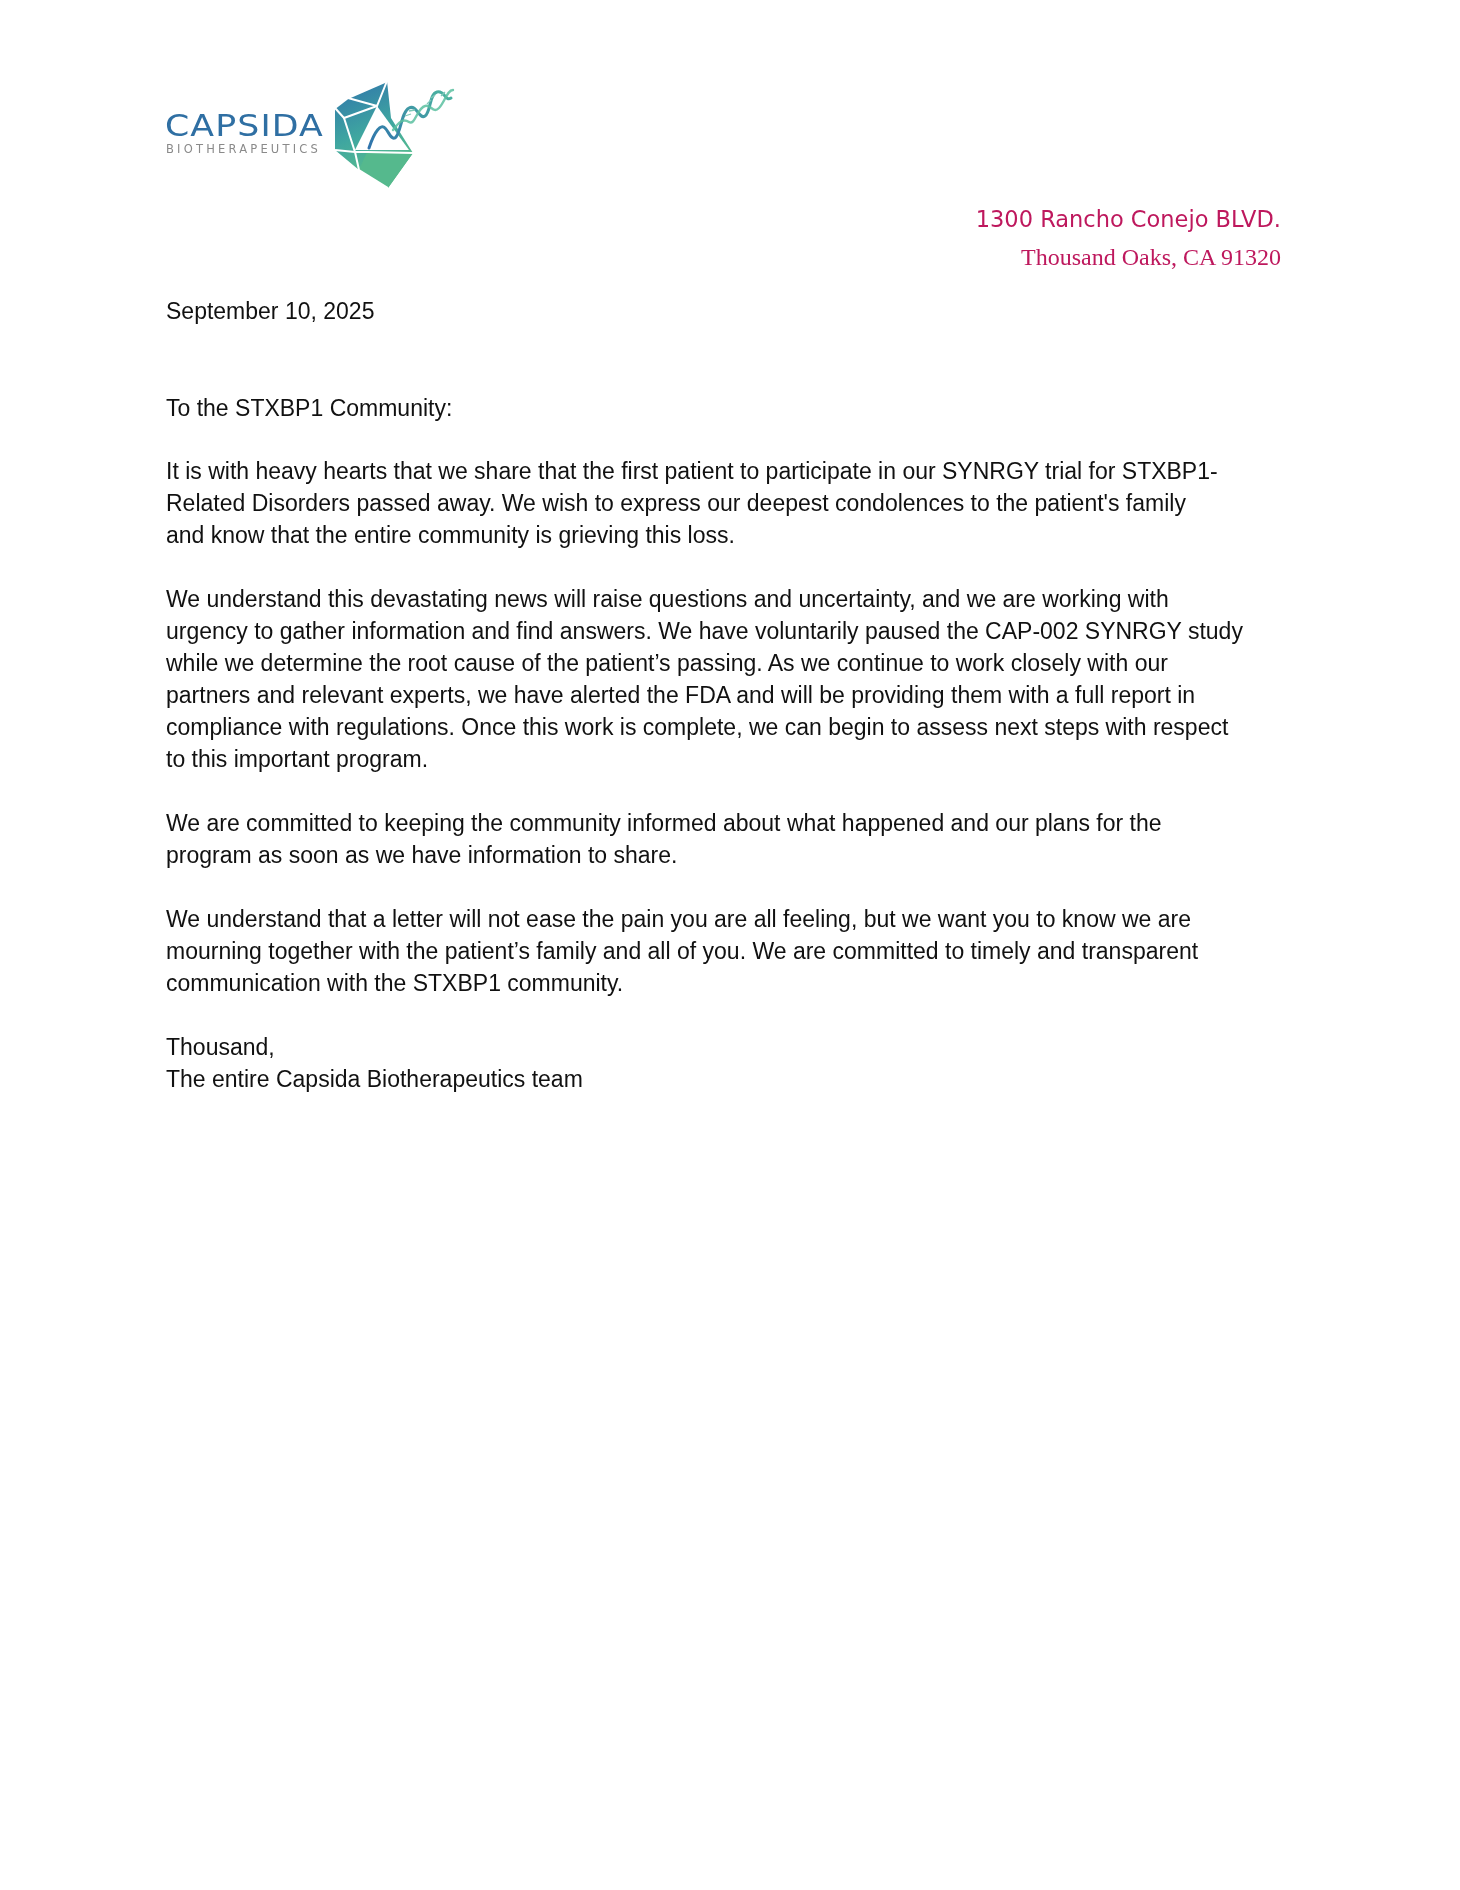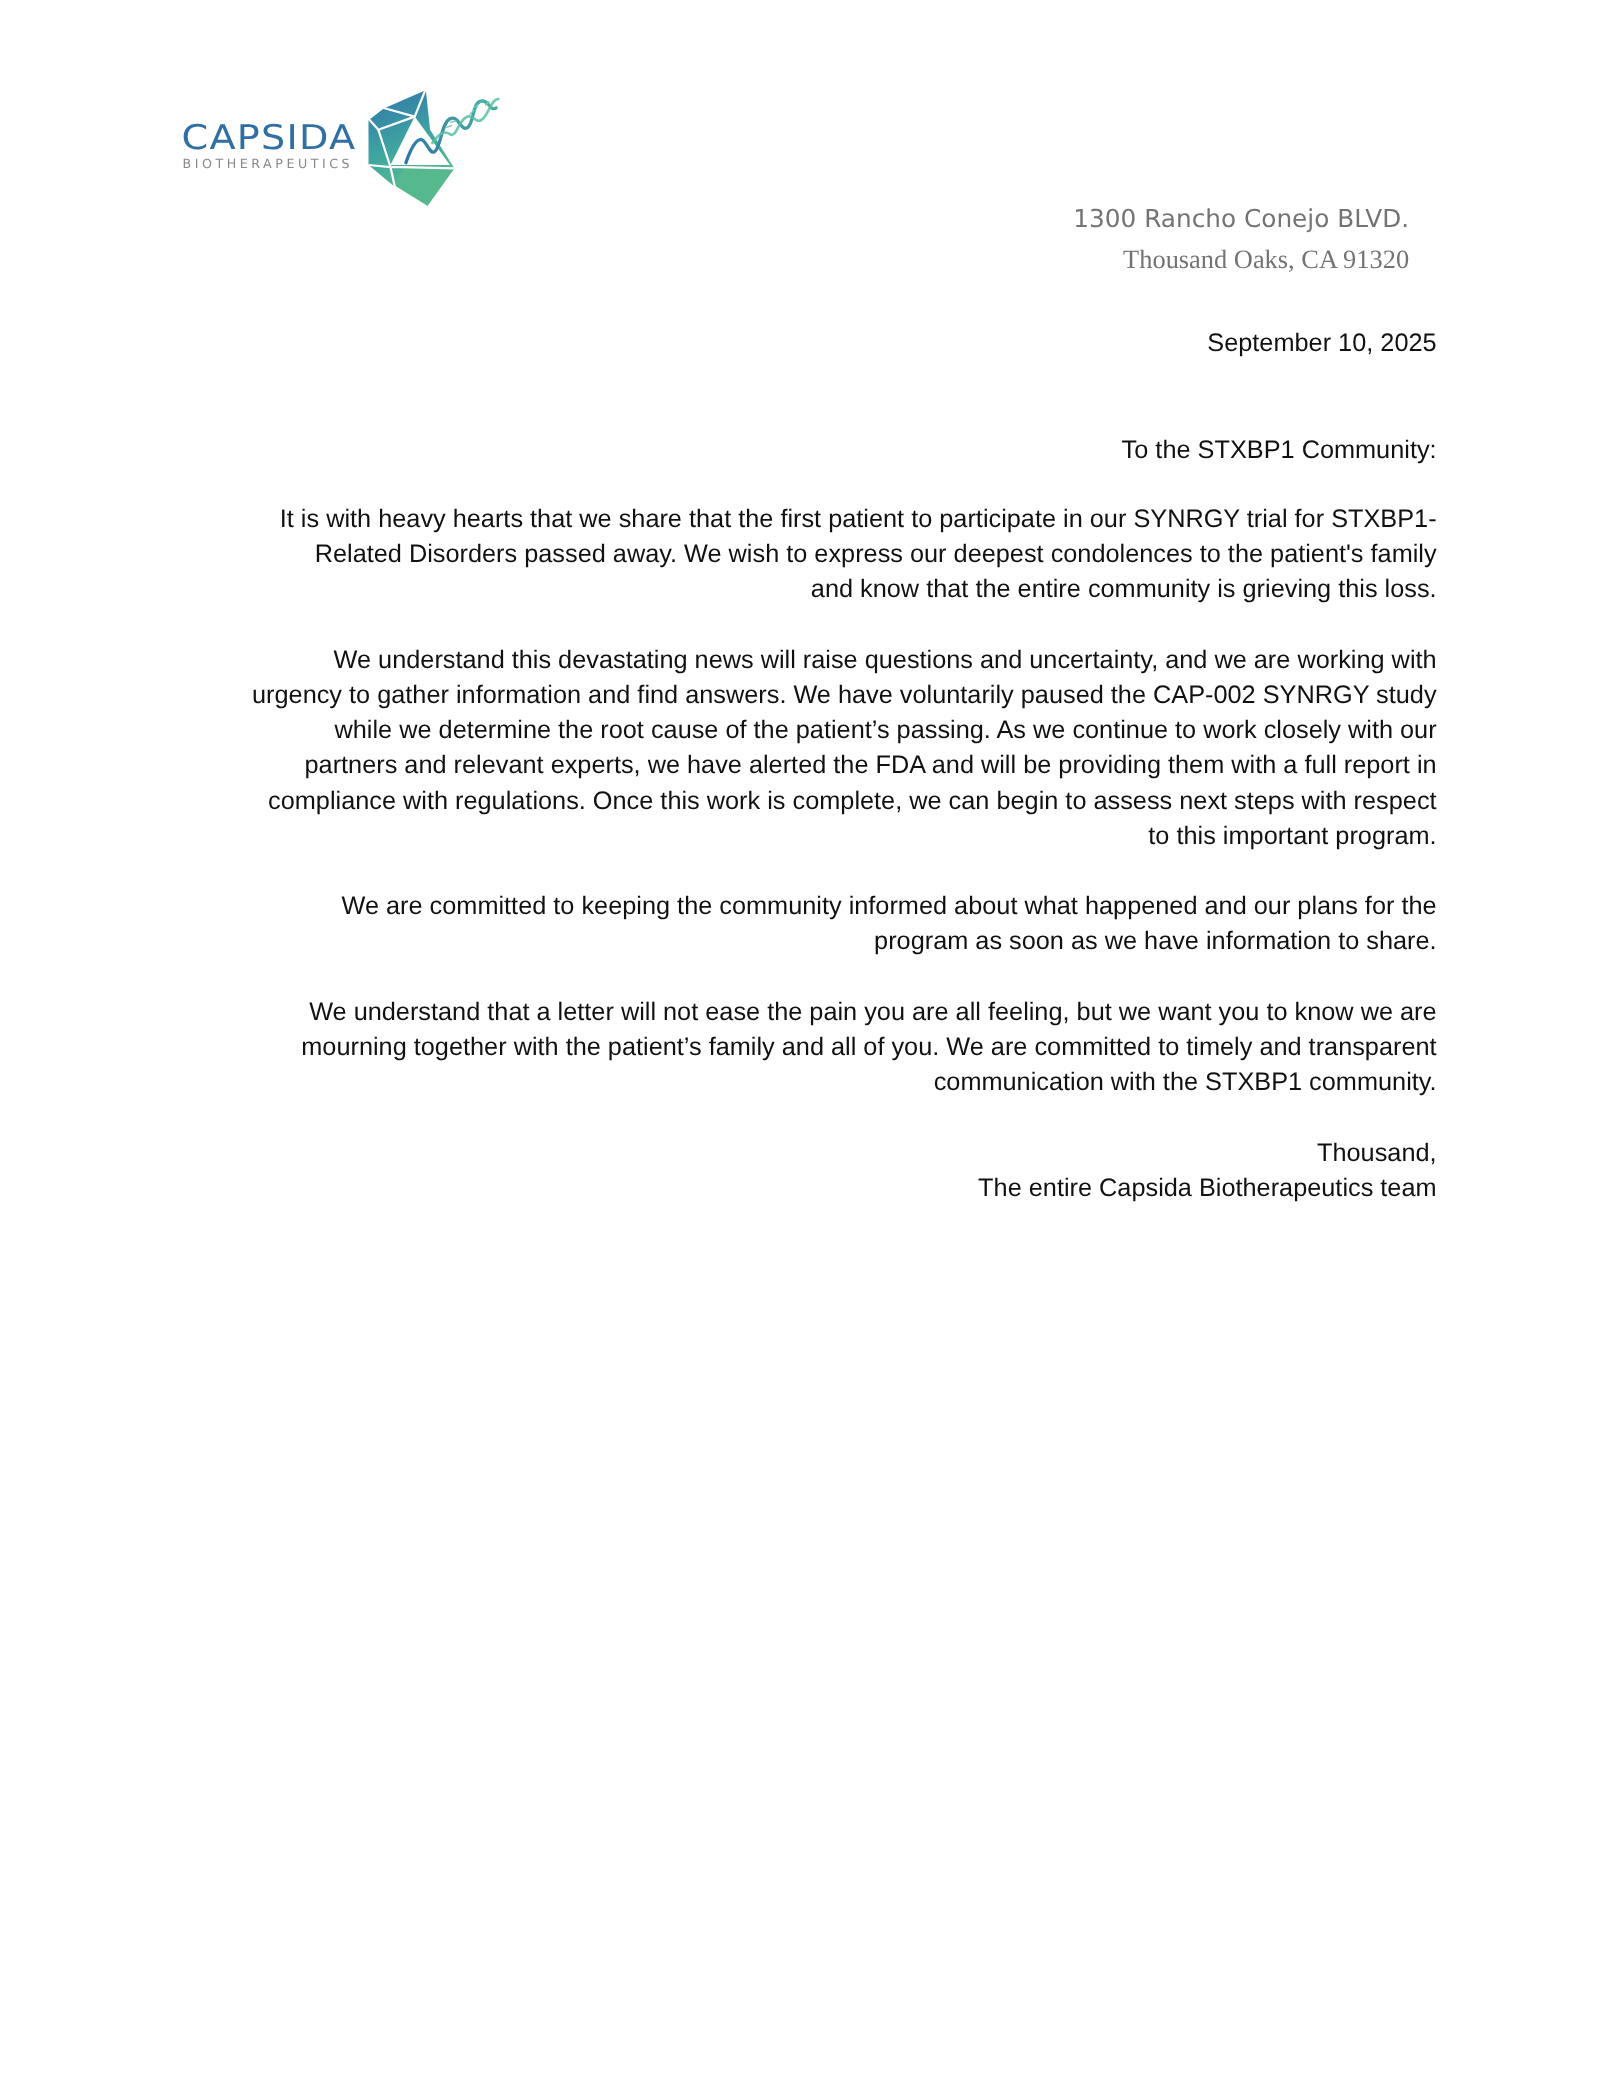--- a/index.html
+++ b/index.html
@@ -2,24 +2,24 @@
 <html><head>
 <meta charset="utf-8">
 <style>
   html, body { margin: 0; padding: 0; background: #ffffff; }
   body { width: 1460px; height: 1890px; position: relative; overflow: hidden; }
   .page { position: absolute; left: 0; top: 0; width: 1460px; height: 1363px; background: #fff; }
   .logo { position: absolute; left: 165px; top: 78px; width: 290px; height: 115px; }
   .logo-word { position: absolute; left: 0; top: 32px; font-family: "DejaVu Sans", sans-serif; font-size: 31px; letter-spacing: 1px; color: #2f6fa3; font-weight: normal; line-height: 1; transform: scaleX(1.12); transform-origin: left; }
   .logo-sub { position: absolute; left: 1px; top: 66px; font-family: "DejaVu Sans", sans-serif; font-size: 11.5px; letter-spacing: 3.2px; color: #8a8a8a; line-height: 1; }
   .logo-mark { position: absolute; left: 166px; top: 0; width: 126px; height: 112px; }
-  .address { position: absolute; right: 179px; top: 180px; text-align: right; color: #737373; font-size: 24px; line-height: 38px; }
+  .address { position: absolute; right: 179px; top: 200px; text-align: right; color: #be185d; font-size: 24px; line-height: 38px; }
   .addr1 { font-family: "DejaVu Sans", sans-serif; font-size: 22.5px; }
   .addr2 { font-family: Liberation Serif, serif; font-size: 24px; }
-  .body-text { position: absolute; left: 166px; width: 1140px; font-family: "Liberation Sans", sans-serif; font-size: 23px; color: #111; line-height: 32px; text-align: right; }
+  .body-text { position: absolute; left: 166px; width: 1140px; font-family: "Liberation Sans", sans-serif; font-size: 23px; color: #111; line-height: 32px; }
   .date { top: 295px; }
   .salutation { top: 392px; }
   .p1 { top: 455px; }
   .p2 { top: 583px; }
   .p3 { top: 807px; }
   .p4 { top: 903px; }
   .closing { top: 1031px; }
   .line { display: block; white-space: nowrap; }
 </style>
 </head>

